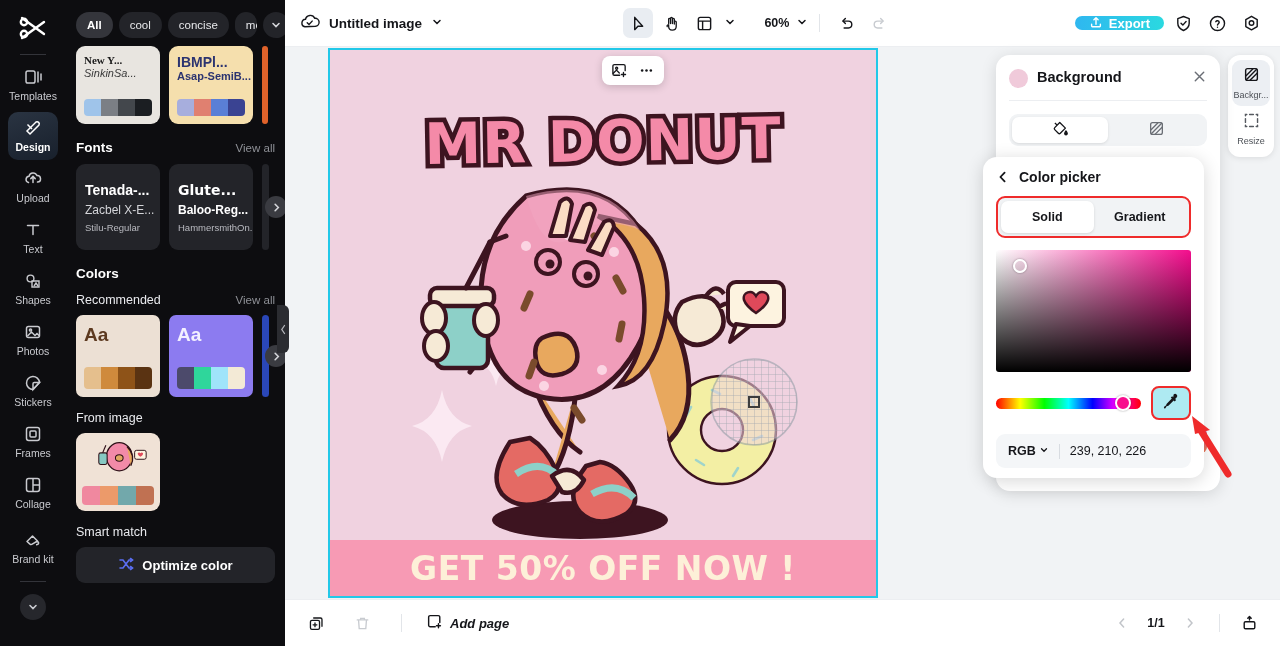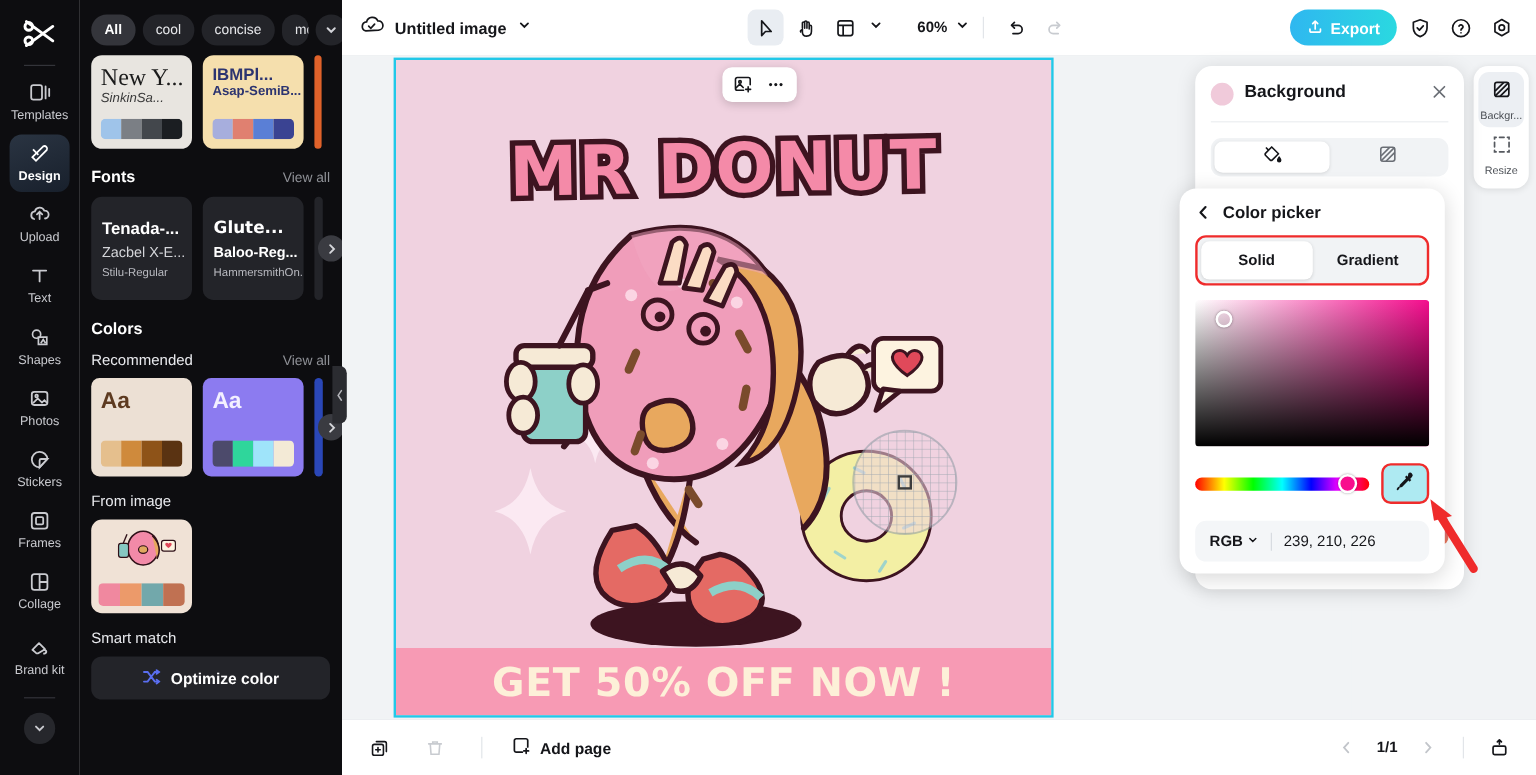--- a/index.html
+++ b/index.html
@@ -125,21 +125,21 @@
   .tb-center { display: flex; align-items: center; gap: 3px; margin-left: auto; }
   .tb-tool {
     width: 30px; height: 30px; border-radius: 7px; display: flex; align-items: center;
     justify-content: center; cursor: pointer;
   }
   .tb-tool.on { background: #e9edf2; }
   .tb-zoom { font-size: 12.5px; color: #15161a; font-weight: 600; margin-left: 25px; }
   .vdiv { width: 1px; height: 18px; background: #e2e5e9; margin: 0 8px; }
   .tb-right { display: flex; align-items: center; gap: 4px; margin-left: auto; }
   .export-btn {
-    height: 30px; padding: 0 14px; border-radius: 15px; color: #fff; font-size: 13px; font-weight: 700;
+    height: 14px; padding: 0 14px; border-radius: 15px; color: #fff; font-size: 13px; font-weight: 700;
     display: flex; align-items: center; gap: 6px; cursor: pointer;
     background: linear-gradient(95deg,#2fb7f0,#2ad9e0);
     justify-content: flex-end;
   }
   .ic-btn { width: 30px; height: 30px; display: flex; align-items: center; justify-content: center; cursor: pointer; }
 
   
   .stage { position: absolute; left: 285px; top: 47px; width: 841px; height: 552px; background: #f1f3f5; }
   .canvas-wrap {
     position: absolute; left: 45px; top: 3px; width: 546px; height: 546px;
@@ -165,21 +165,21 @@
     font-family: "DejaVu Sans", sans-serif; font-size: 57px; font-weight: 700; color: #f48aa8;
     -webkit-text-stroke: 9px #3d1420; paint-order: stroke fill; letter-spacing: 1px;
     transform: rotate(-1deg);
   }
 
   
   .botbar {
     position: absolute; left: 285px; top: 599px; width: 995px; height: 47px; background: #fff;
     border-top: 1px solid #eceef1; display: flex; align-items: center; padding: 0 16px; z-index: 20;
   }
-  .bb-left { display: flex; align-items: center; gap: 16px; }
+  .bb-left { display: flex; align-items: center; gap: 16px; font-style: italic; }
   .addpage { display: flex; align-items: center; gap: 7px; font-size: 13px; font-weight: 600; color: #15161a; cursor: pointer; }
   .bb-right { display: flex; align-items: center; gap: 6px; margin-left: auto; }
   .pg-num { font-size: 12.5px; font-weight: 600; color: #15161a; min-width: 26px; text-align: center; }
 
   
   .rrail {
     position: absolute; right: 6px; top: 55px; width: 46px; background: #fff; border-radius: 12px;
     box-shadow: 0 1px 6px rgba(0,0,0,.10); padding: 5px 4px; z-index: 25;
   }
   .rr-item {
@@ -385,21 +385,21 @@
       <div class="chip-more">
         <svg width="12" height="12" viewBox="0 0 12 12" fill="none" stroke="#d3d4d9" stroke-width="1.6" stroke-linecap="round">
             <path d="M3 4.5L6 7.5 9 4.5"></path>
           </svg>
       </div>
     </div>
 
     <div class="tmpl-row">
       <div class="tmpl-card" style="background:#e8e5e0">
         <div>
-          <div class="t1" style="color:#1b1b1b;font-family:'Liberation Serif',serif;font-weight:400;font-size:20px">New Y...</div>
+          <div class="t1" style="color:#1b1b1b;font-family:'Liberation Serif',serif;font-weight:700;font-size:11px">New Y...</div>
           <div class="t2" style="color:#3a3a3a;font-style:italic">SinkinSa...</div>
         </div>
         <div class="tmpl-sw">
           <i style="background:#9fc4ea"></i>
             <i style="background:#7b7f85"></i>
             <i style="background:#43474c"></i>
             <i style="background:#1b1e22"></i>
         </div>
       </div>
       <div class="tmpl-card" style="background:#f5dfad">

